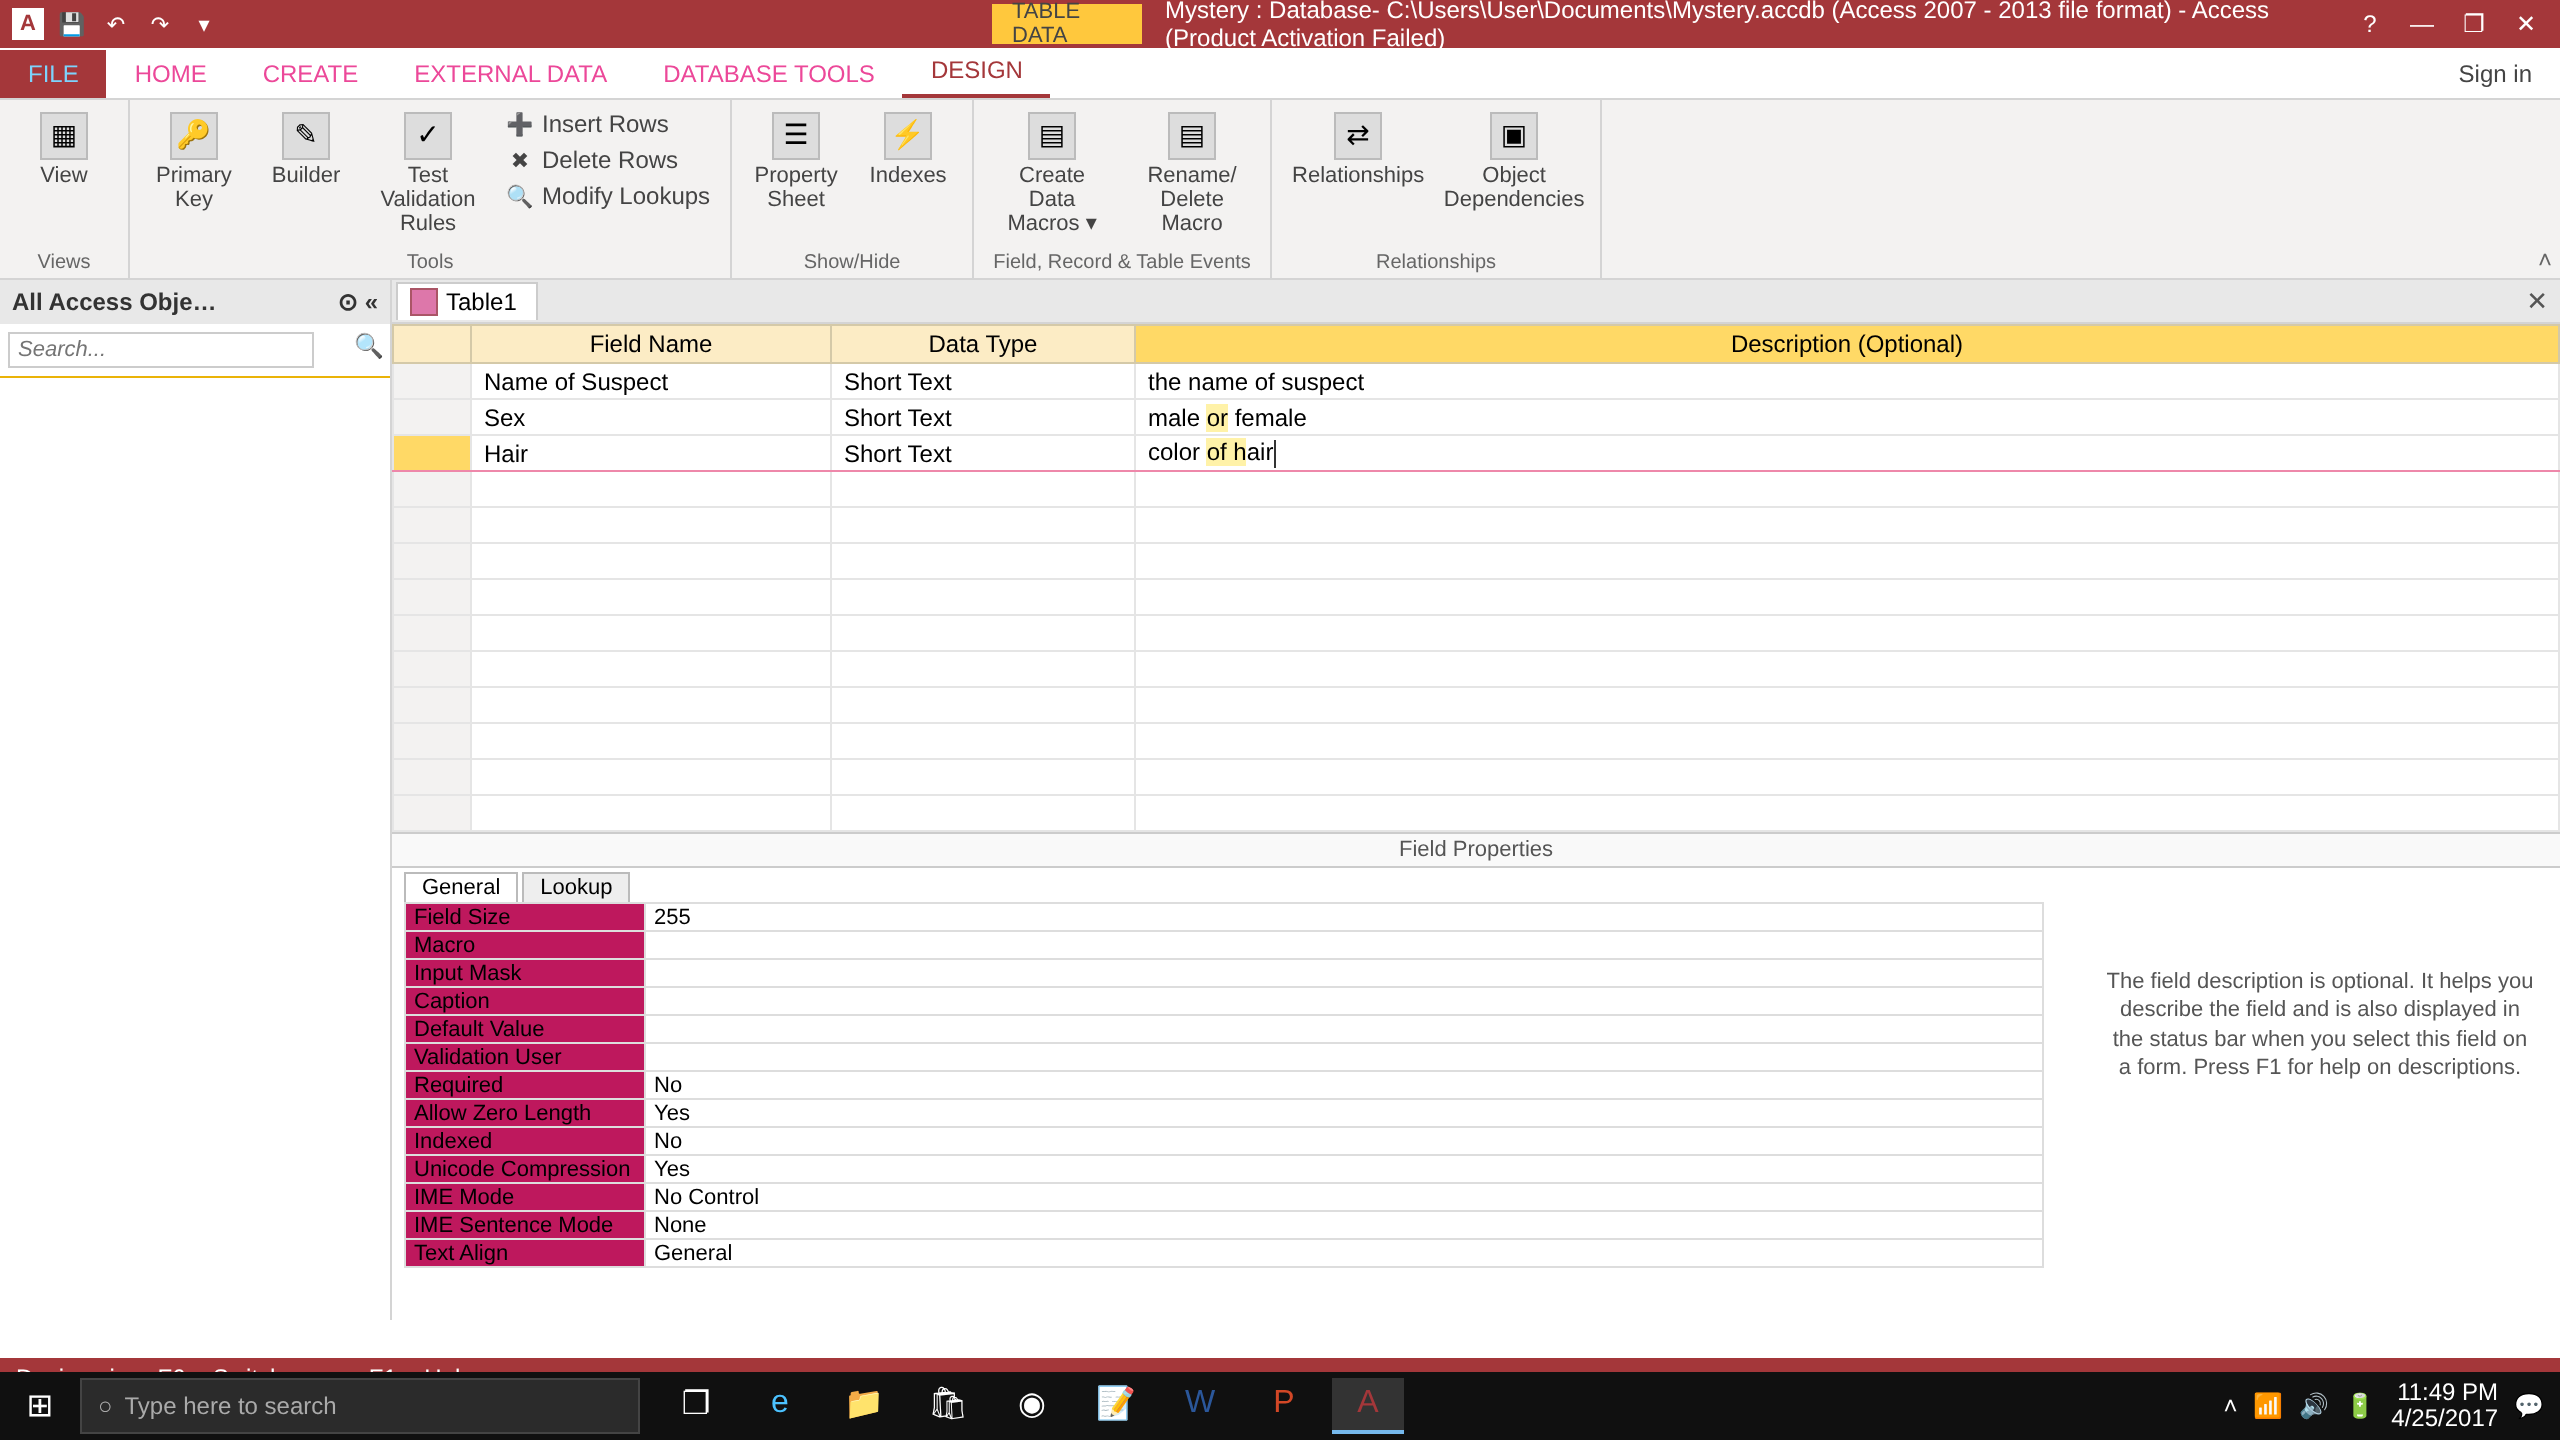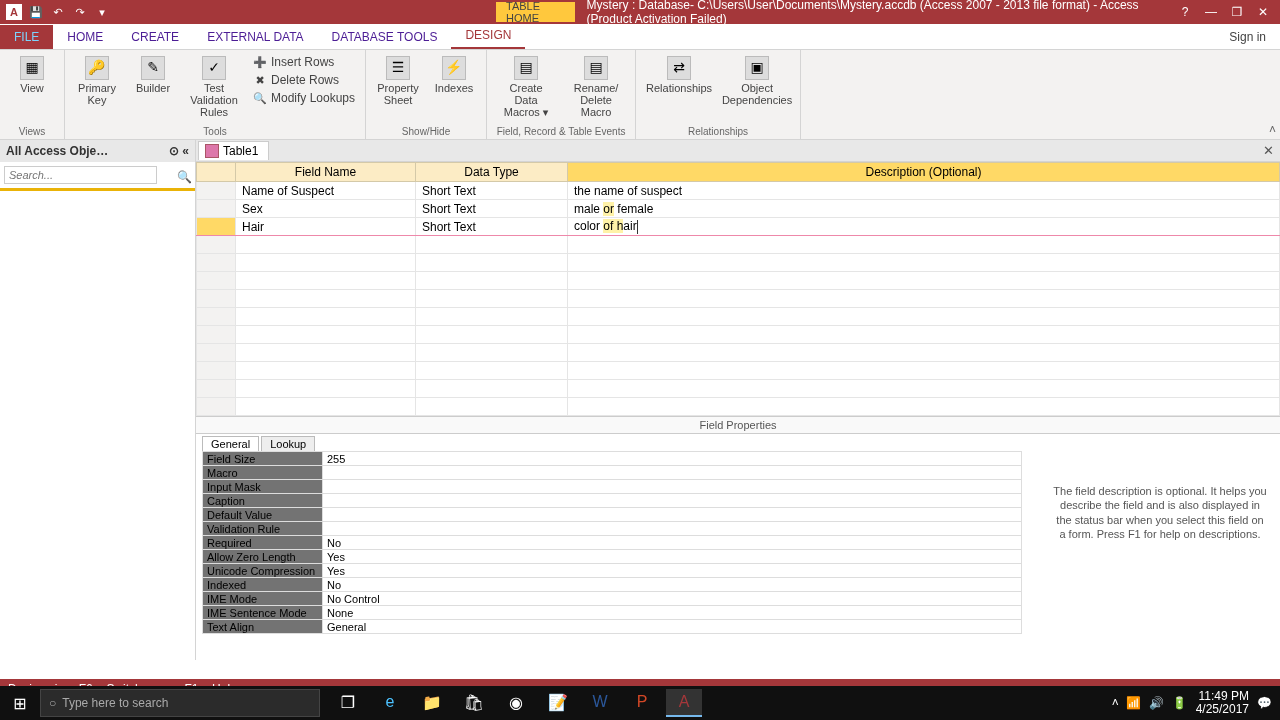--- a/index.html
+++ b/index.html
@@ -11,42 +11,42 @@
 .qat-icon { width: 16px; height: 16px; display: flex; align-items: center; justify-content: center; color: #fff; font-size: 11px; }
 .title-group { flex: 1; display: flex; align-items: center; height: 100%; }
 .context-tab { background: #ffc83d; color: #444; padding: 0 10px; height: 20px; display: flex; align-items: center; margin-left: 380px; font-size: 11px; }
 .title-text { padding-left: 12px; font-size: 12px; }
 .win-controls { display: flex; gap: 8px; padding: 0 8px; }
 .win-btn { width: 18px; height: 18px; display: flex; align-items: center; justify-content: center; font-size: 12px; }
 
 
 .ribbon-tabs { height: 26px; background: #fff; display: flex; align-items: flex-end; border-bottom: 1px solid #d4d4d4; }
 .file-tab { background: #a4373a; color: #7dd3fc; padding: 5px 14px; font-size: 12px; }
-.tab { padding: 5px 14px; font-size: 12px; color: #4c1d95; cursor: pointer; }
+.tab { padding: 5px 14px; font-size: 12px; color: #ec4899; cursor: pointer; }
 .tab.active { color: #a4373a; border-bottom: 2px solid #a4373a; }
 .signin { margin-left: auto; padding: 5px 14px; font-size: 12px; color: #444; }
 
 
 .ribbon { height: 90px; background: #f3f2f1; border-bottom: 1px solid #d4d4d4; display: flex; position: relative; }
 .rgroup { border-right: 1px solid #d4d4d4; display: flex; flex-direction: column; align-items: center; padding: 4px 8px 0; }
 .rgroup-body { display: flex; gap: 8px; align-items: flex-start; flex: 1; }
 .rgroup-label { font-size: 10px; color: #666; padding: 2px 0; }
 .rbtn { display: flex; flex-direction: column; align-items: center; gap: 2px; padding: 2px 4px; text-align: center; line-height: 1.1; width: 48px; }
 .rbtn-icon { width: 24px; height: 24px; background: #ddd; border: 1px solid #bbb; display: flex; align-items: center; justify-content: center; font-size: 14px; }
 .rbtn-label { font-size: 11px; color: #444; }
 .rlist { display: flex; flex-direction: column; gap: 2px; font-size: 11px; color: #444; }
 .rlist-item { display: flex; align-items: center; gap: 4px; padding: 1px 2px; }
 .rlist-icon { width: 14px; height: 14px; display: inline-flex; align-items: center; justify-content: center; font-size: 11px; }
 .ribbon-collapse { position: absolute; right: 4px; bottom: 2px; font-size: 12px; color: #666; }
 
 
 .main { display: flex; height: 520px; }
 .navpane { width: 196px; border-right: 1px solid #d4d4d4; background: #fff; display: flex; flex-direction: column; }
 .navpane-header { background: #e8e8e8; padding: 4px 6px; display: flex; align-items: center; justify-content: space-between; font-size: 14px; font-weight: 600; color: #333; }
-.navpane-search { padding: 4px; display: flex; align-items: flex-end; gap: 20px; border-bottom: 3px solid #eab308; }
+.navpane-search { padding: 4px; display: flex; align-items: flex-start; gap: 20px; border-bottom: 1px solid #eab308; }
 .navpane-search input { flex: 1; border: 1px solid #ccc; padding: 2px 4px; font-style: italic; font-size: 11px; }
 
 .workspace { flex: 1; display: flex; flex-direction: column; }
 .doctabs { height: 22px; background: #e8e8e8; border-bottom: 1px solid #d4d4d4; display: flex; align-items: center; position: relative; }
 .doctab { background: #fff; border: 1px solid #ccc; border-bottom: none; padding: 2px 10px 2px 6px; display: flex; align-items: center; gap: 4px; font-size: 11px; margin-left: 2px; }
 .doctab-icon { width: 14px; height: 14px; background: #d7a; border: 1px solid #a56; }
 .doctab-close { position: absolute; right: 6px; top: 3px; font-size: 13px; color: #555; }
 
 
 .design-area { flex: 1; display: flex; flex-direction: column; background: #fff; overflow: hidden; }
@@ -61,21 +61,21 @@
 .cursor-mark { display: inline-block; width: 1px; height: 14px; background: #333; vertical-align: middle; }
 
 .props-header { text-align: center; font-size: 11px; color: #555; padding: 2px; border-top: 1px solid #ccc; border-bottom: 1px solid #ccc; background: #f9f9f9; }
 .props-area { display: flex; }
 .props-left { flex: 1; }
 .props-tabs { display: flex; gap: 2px; padding: 2px 0 0 6px; }
 .ptab { border: 1px solid #bbb; border-bottom: none; padding: 1px 8px; font-size: 11px; background: #fff; }
 .ptab.inactive { background: #eee; }
 .props-grid { border-collapse: collapse; width: 820px; margin-left: 6px; border: 1px solid #bbb; }
 .props-grid td { border: 1px solid #ddd; padding: 0 4px; font-size: 11px; height: 14px; }
-.props-grid td.pname { width: 120px; background: #737373; margin-top: 20px; }
+.props-grid td.pname { width: 120px; background: #be185d; margin-top: 20px; }
 .props-help { width: 240px; padding: 50px 12px 0; text-align: center; font-size: 11px; color: #555; line-height: 1.3; }
 
 
 .statusbar { height: 20px; background: #a4373a; color: #fff; display: flex; align-items: center; padding: 0 8px; font-size: 11px; position: absolute; bottom: 21px; left: 0; right: 0; }
 
 
 .taskbar { height: 34px; background: #101010; position: absolute; bottom: 0; left: 0; right: 0; display: flex; align-items: center; color: #fff; }
 .start-btn { width: 40px; height: 34px; display: flex; align-items: center; justify-content: center; font-size: 16px; }
 .task-search { display: flex; align-items: center; background: #2b2b2b; height: 28px; width: 280px; padding: 0 8px; gap: 6px; font-size: 12px; color: #aaa; border: 1px solid #444; }
 .task-icons { display: flex; gap: 6px; margin-left: 10px; }
@@ -89,21 +89,21 @@
 
 <div class="titlebar">
   <div class="qat">
     <span class="qat-icon" style="background:#fff;color:#a4373a;font-weight:bold;">A</span>
     <span class="qat-icon">💾</span>
     <span class="qat-icon">↶</span>
     <span class="qat-icon">↷</span>
     <span class="qat-icon">▾</span>
   </div>
   <div class="title-group">
-    <div class="context-tab">TABLE HOME</div>
+    <div class="context-tab">TABLE DATA</div>
     <div class="title-text">Mystery : Database- C:\Users\User\Documents\Mystery.accdb (Access 2007 - 2013 file format) - Access (Product Activation Failed)</div>
   </div>
   <div class="win-controls">
     <span class="win-btn">?</span>
     <span class="win-btn">—</span>
     <span class="win-btn">❐</span>
     <span class="win-btn">✕</span>
   </div>
 </div>
 
@@ -334,38 +334,38 @@
                 </tr>
             <tr>
                   <td class="pname">Caption</td>
                   <td></td>
                 </tr>
             <tr>
                   <td class="pname">Default Value</td>
                   <td></td>
                 </tr>
             <tr>
-                  <td class="pname">Validation Rule</td>
+                  <td class="pname">Validation User</td>
                   <td></td>
                 </tr>
             <tr>
                   <td class="pname">Required</td>
                   <td>No</td>
                 </tr>
             <tr>
                   <td class="pname">Allow Zero Length</td>
                   <td>Yes</td>
                 </tr>
             <tr>
+                  <td class="pname">Indexed</td>
+                  <td>No</td>
+                </tr>
+            <tr>
                   <td class="pname">Unicode Compression</td>
                   <td>Yes</td>
-                </tr>
-            <tr>
-                  <td class="pname">Indexed</td>
-                  <td>No</td>
                 </tr>
             <tr>
                   <td class="pname">IME Mode</td>
                   <td>No Control</td>
                 </tr>
             <tr>
                   <td class="pname">IME Sentence Mode</td>
                   <td>None</td>
                 </tr>
             <tr>

